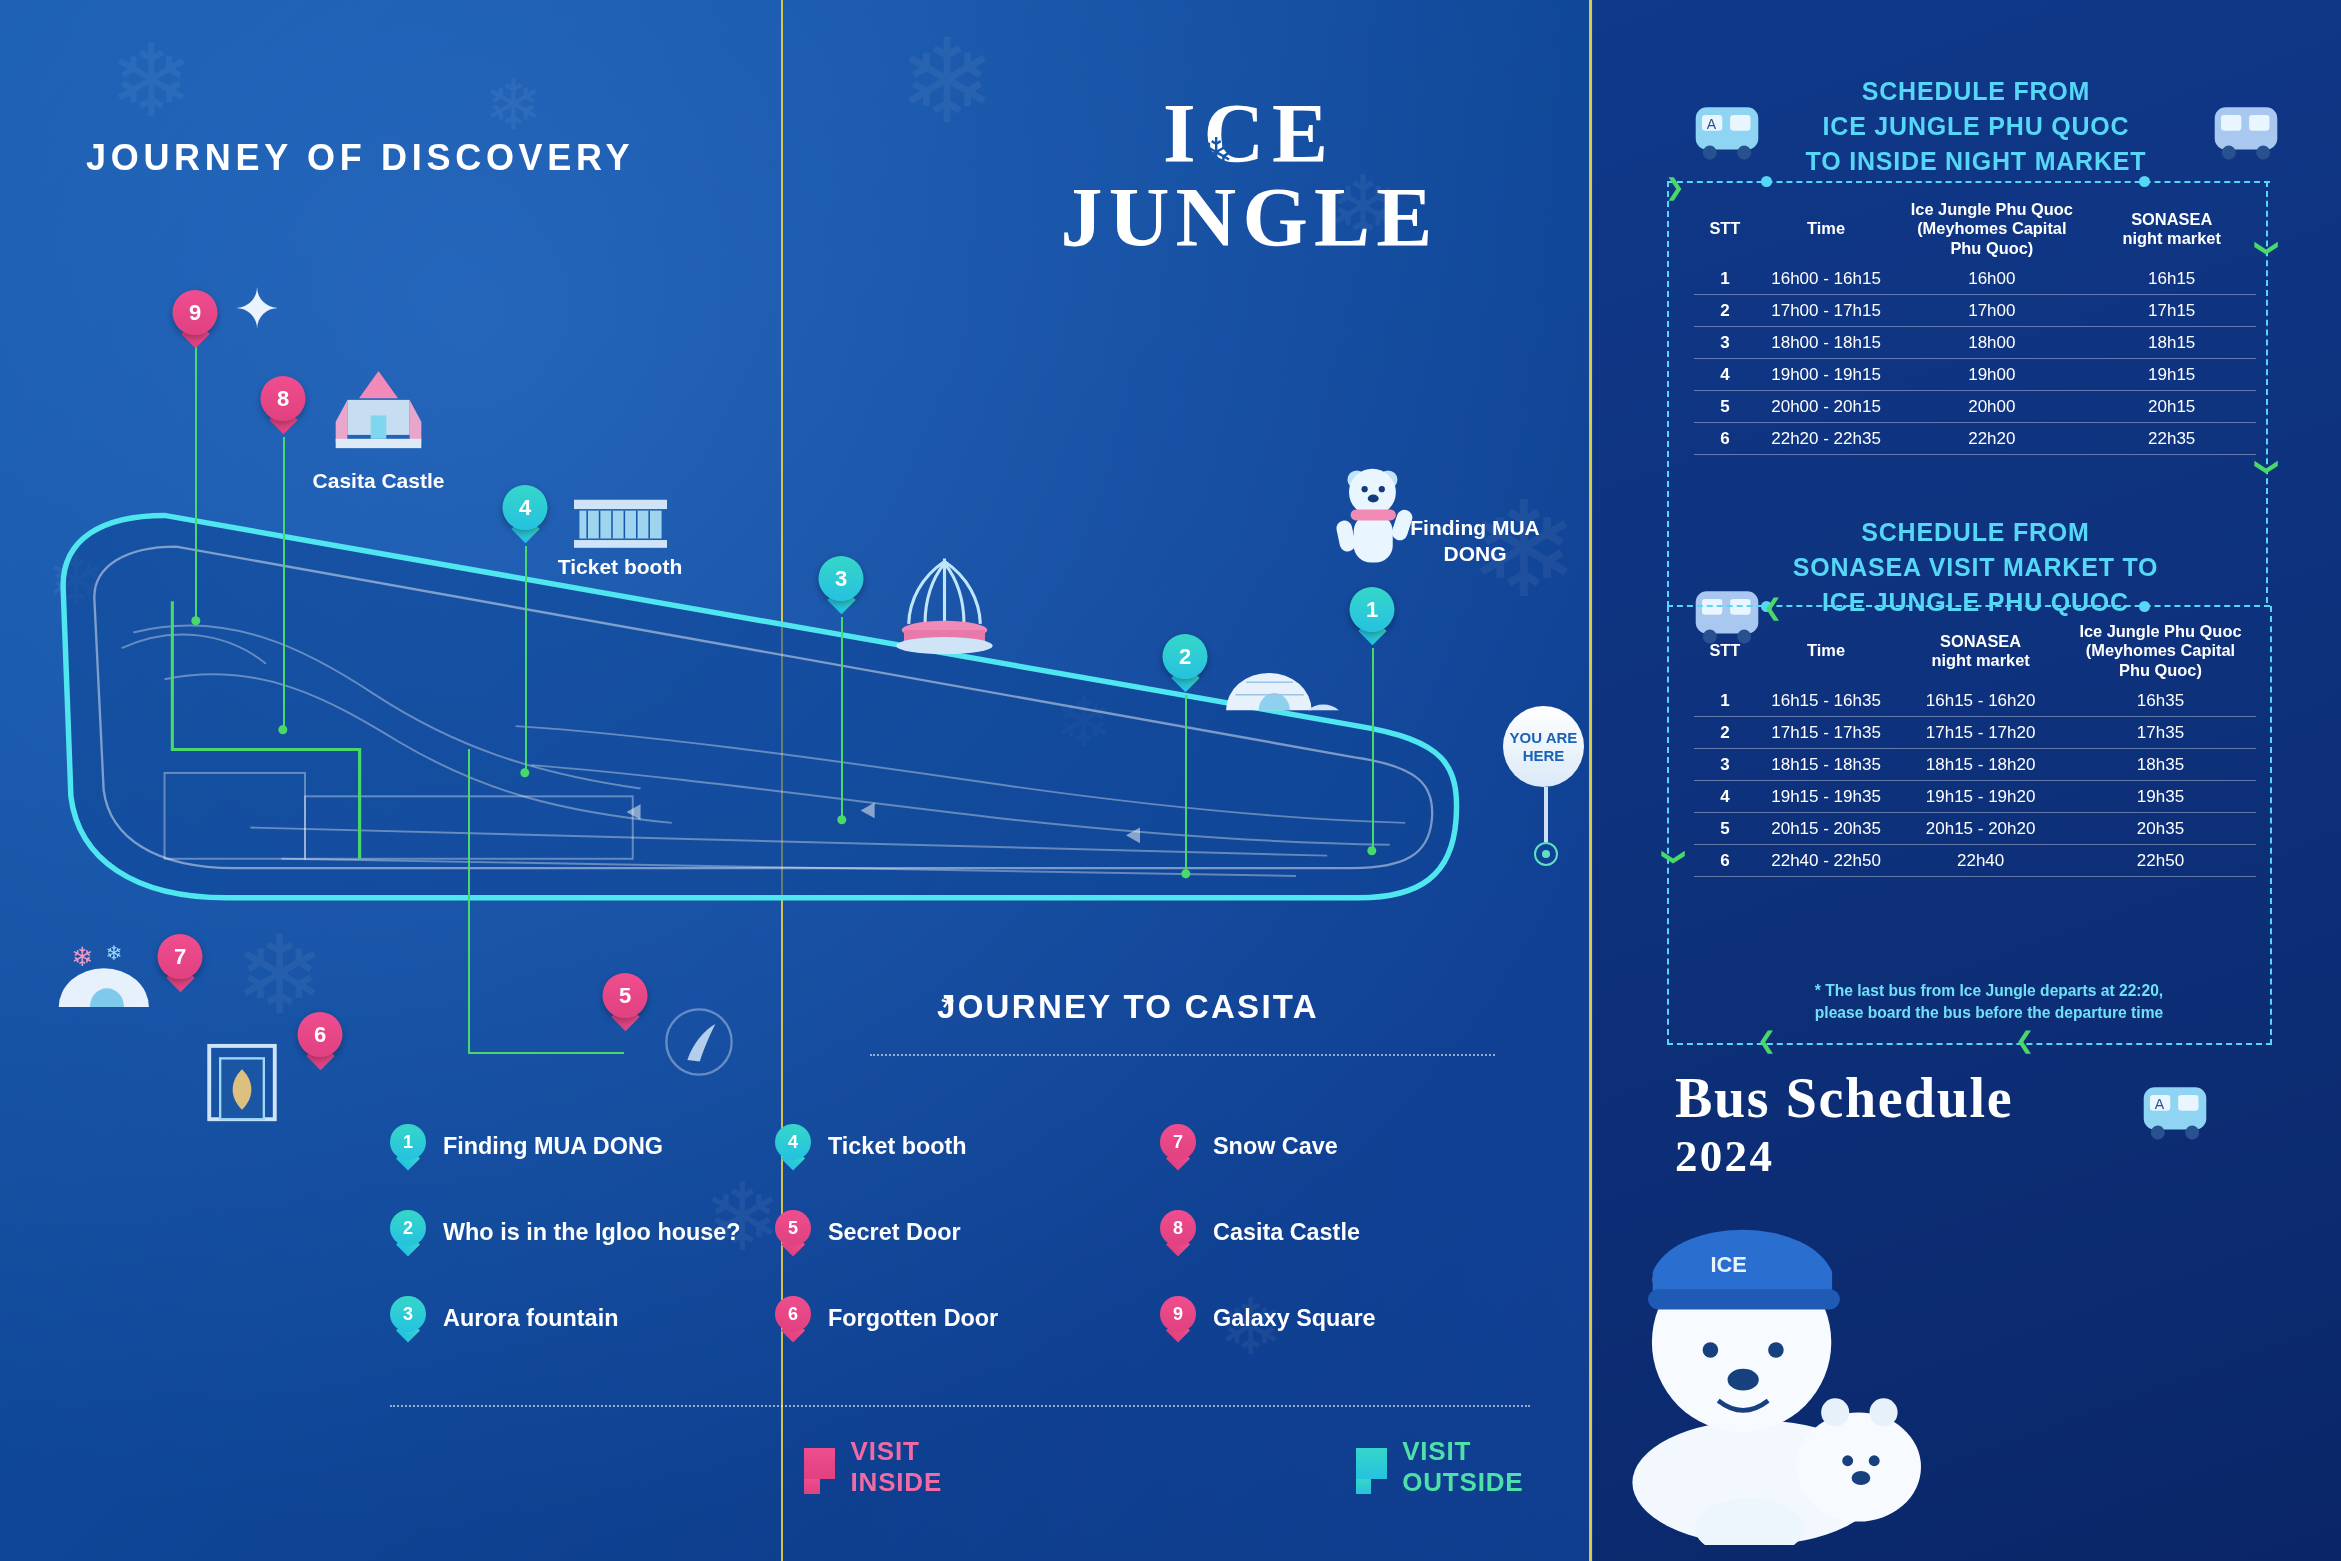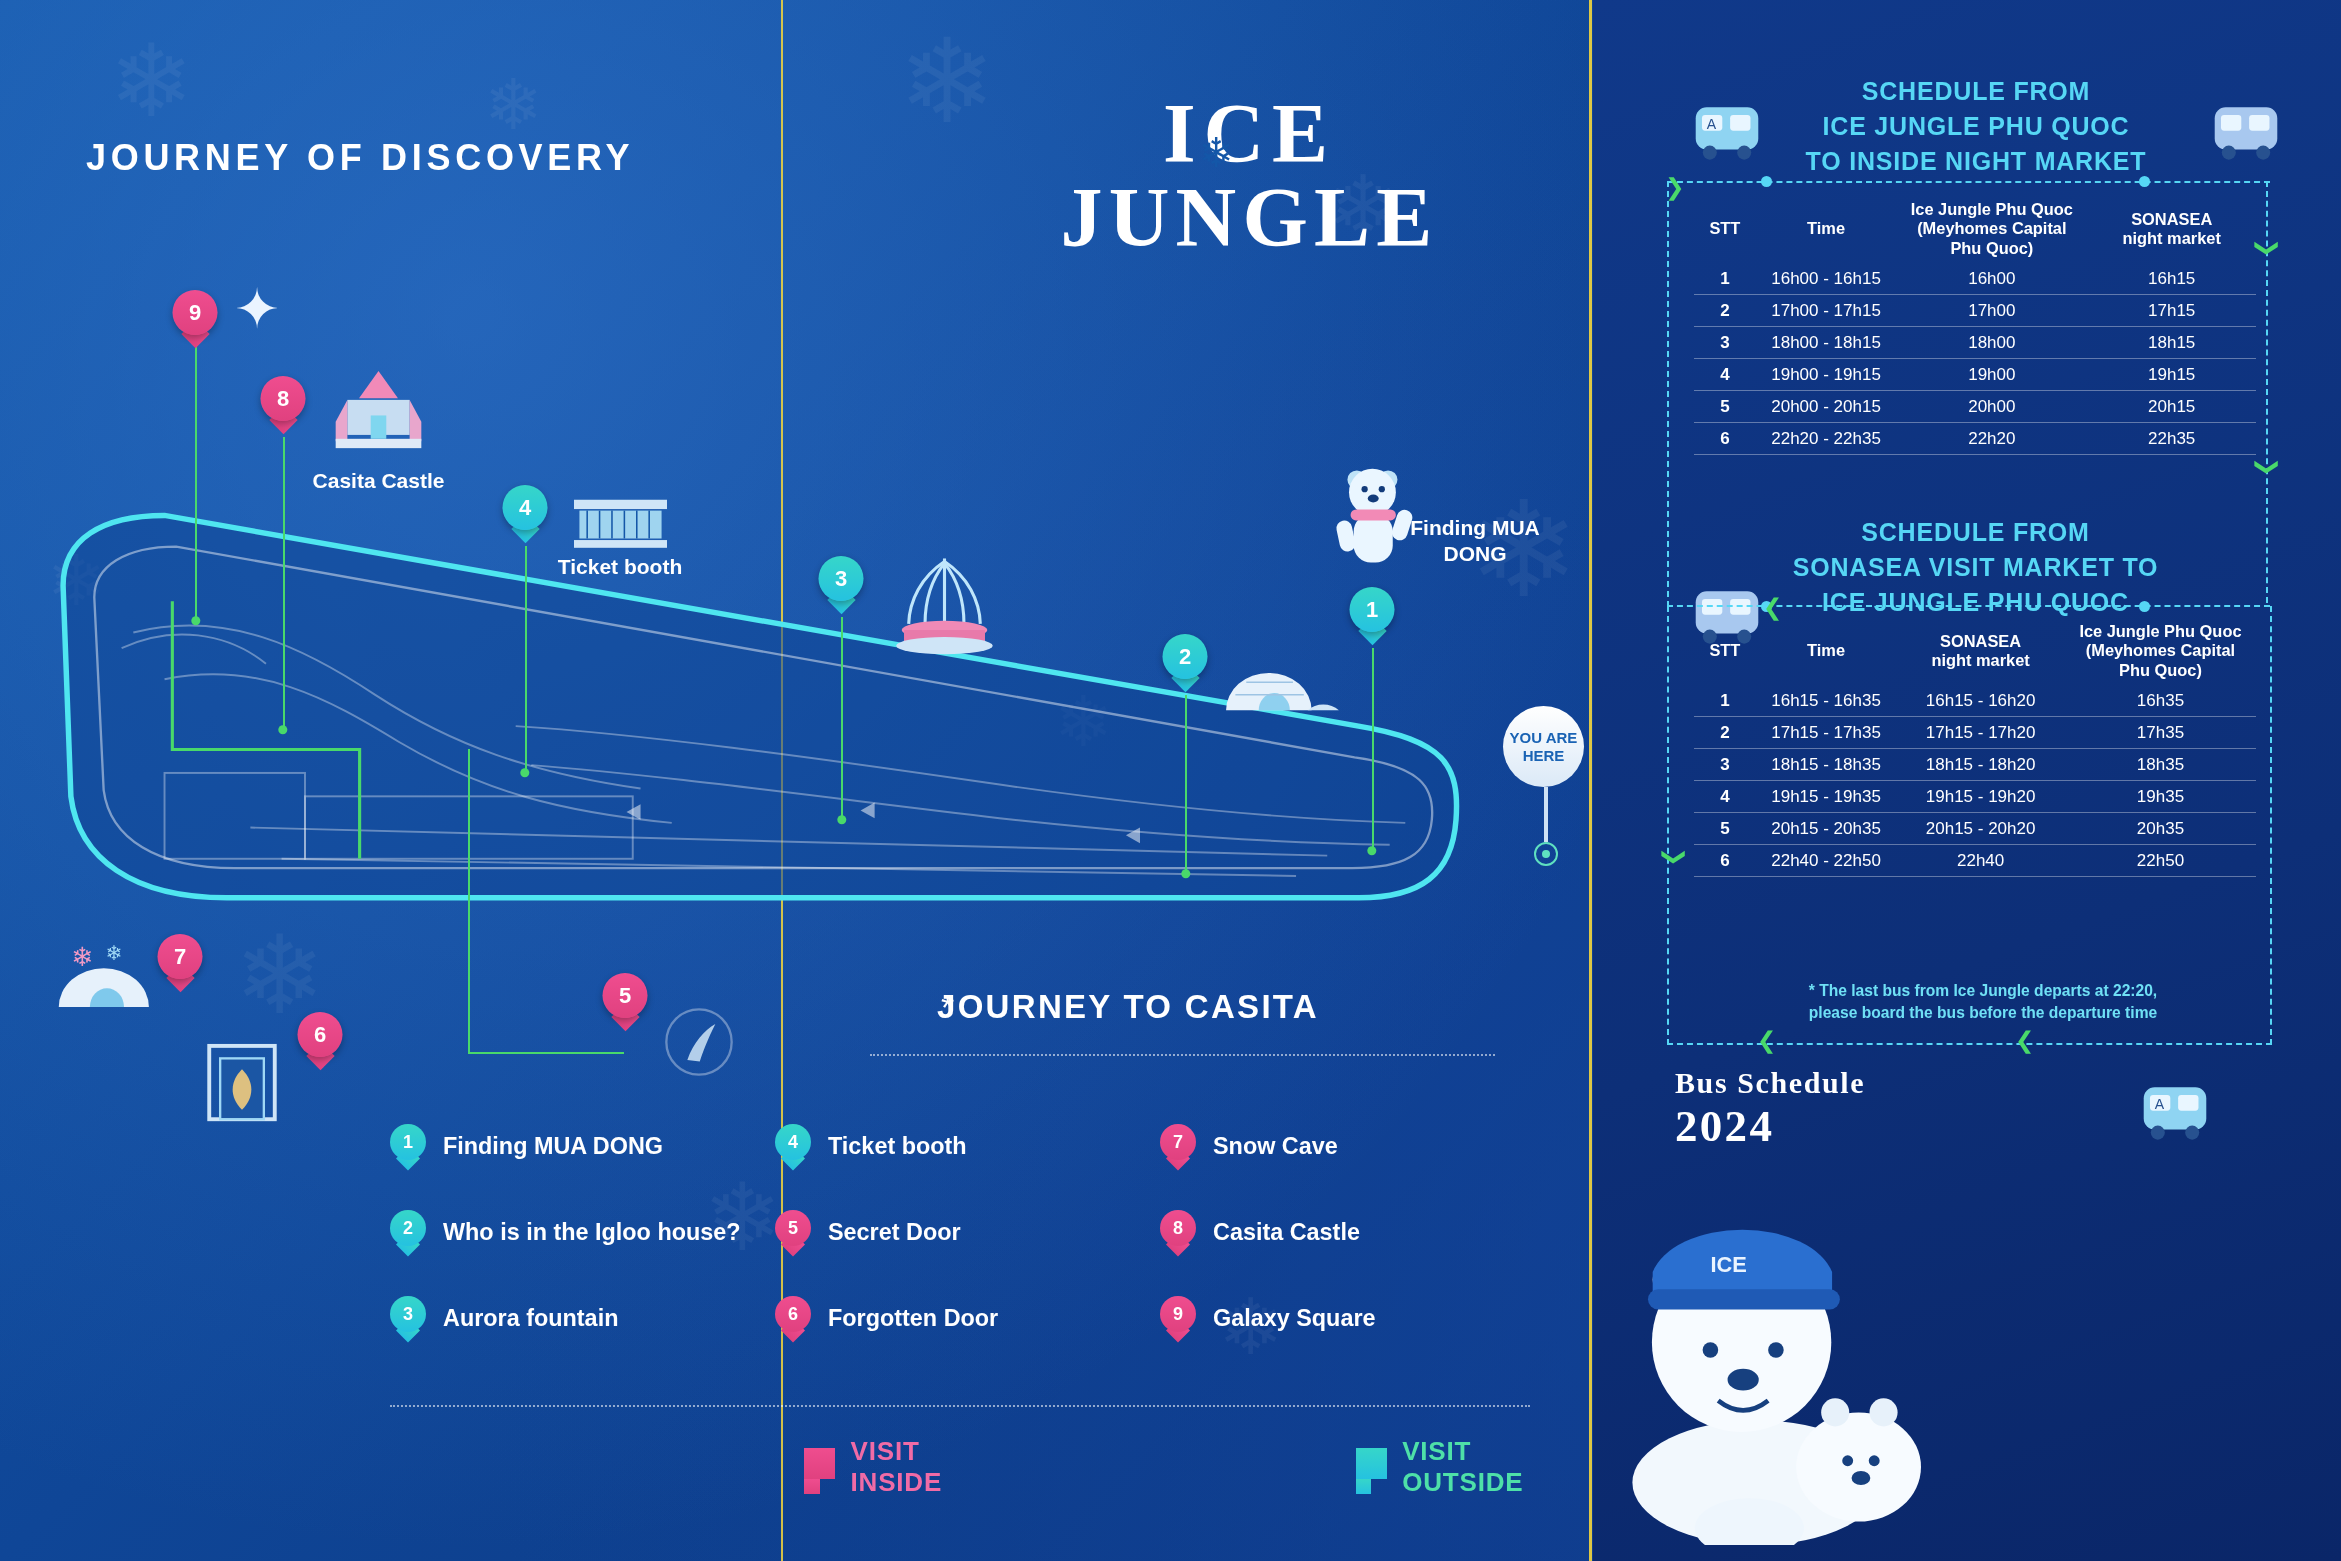--- a/index.html
+++ b/index.html
@@ -153,21 +153,21 @@
   .headsep { border-bottom:1.6px solid rgba(255,255,255,0.85); }
 
   #noteText {
     position:absolute; left:1714px; top:980px; width:546px;
     color:#6fe0f5; font-size:15.6px; font-weight:700; text-align:center; line-height:1.4;
   }
   #busSchedTitle {
     position:absolute; left:1671px; top:1066px; color:#fff;
     font-family:"Liberation Serif", serif;
   }
-  #busSchedTitle .a { font-size:30px; font-weight:700; letter-spacing:1.6px; }
+  #busSchedTitle .a { font-size:56px; font-weight:700; letter-spacing:1.6px; }
   #busSchedTitle .b { font-size:45px; font-weight:700; letter-spacing:2.3px; }
   .noSel { user-select:none; }
 </style>
 </head>
 <body>
 
 <div id="root">
 
   <div class="flake noSel" style="left:109px;top:31px;font-size:101px;">❄</div>
   <div class="flake noSel" style="left:484px;top:70px;font-size:70px;">❄</div>
@@ -626,21 +626,21 @@
           <tr>
             <td>6</td>
             <td>22h40 - 22h50</td>
             <td>22h40</td>
             <td>22h50</td>
           </tr>
         </tbody>
       </table>
     </div>
 
-    <div id="noteText" style="left:101px;top:980px;width:578px;">
+    <div id="noteText" style="left:107px;top:980px;width:578px;">
       <div>* The last bus from Ice Jungle departs at 22:20,</div>
       <div>please board the bus before the departure time</div>
     </div>
 
     <div id="busSchedTitle" style="left:82px;top:1066px;">
       <div class="a">Bus Schedule</div>
       <div class="b">2024</div>
     </div>
 
     <svg style="position:absolute;left:7.8px;top:1155px;" width="328" height="390" viewBox="0 0 420 500">

